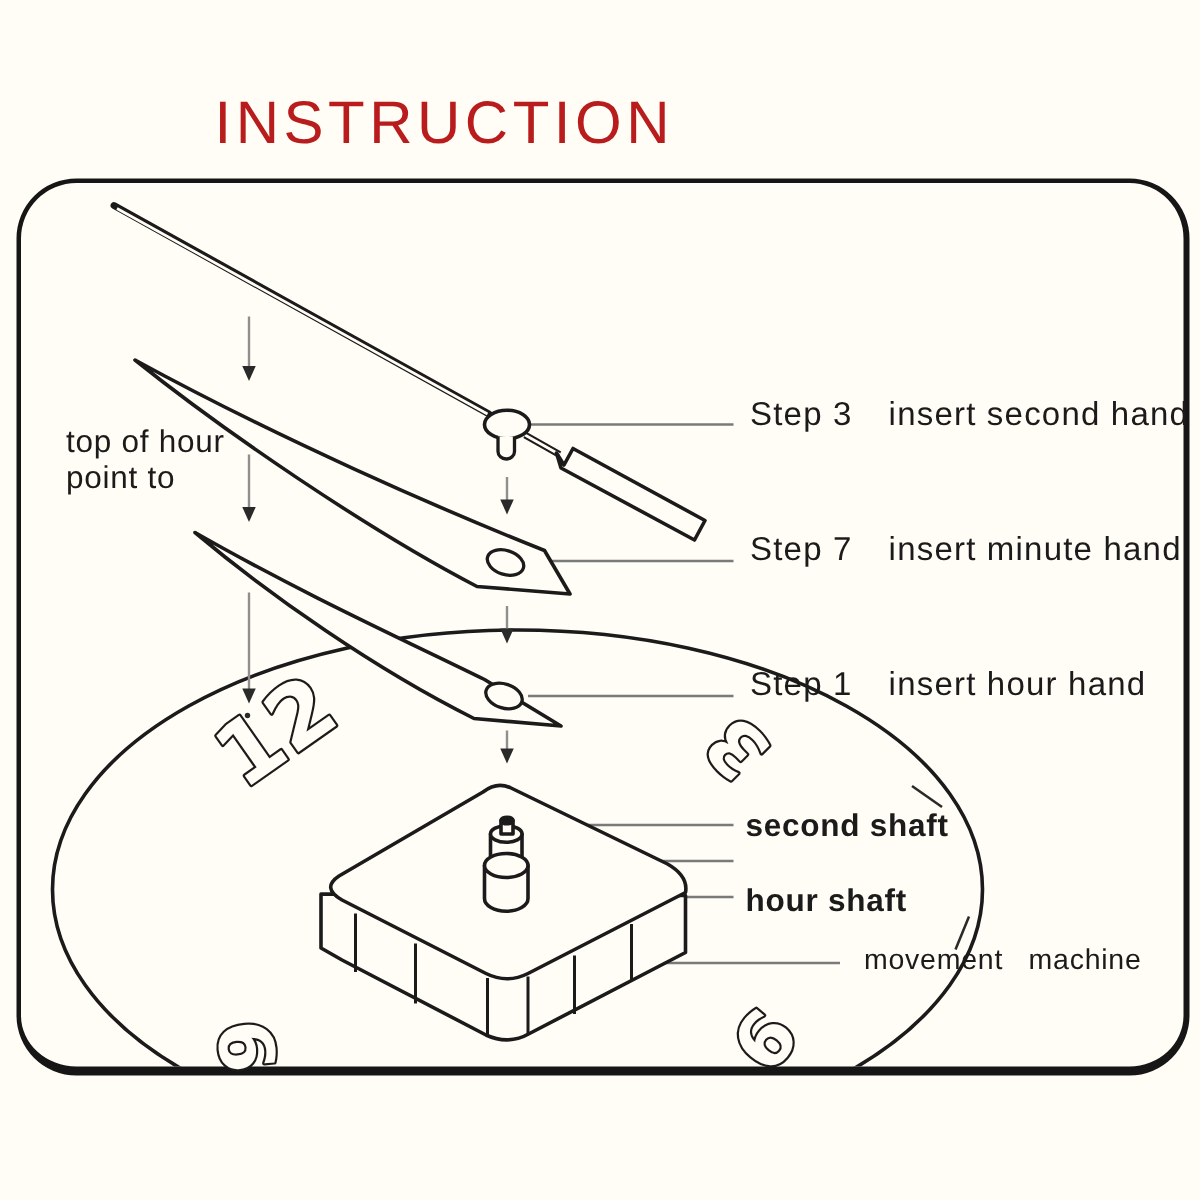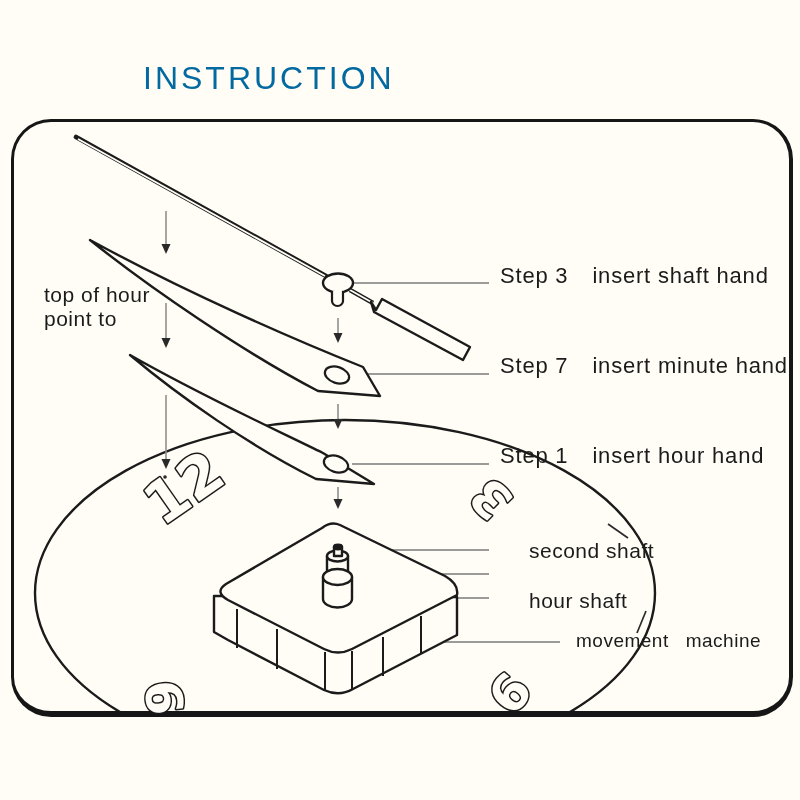--- a/index.html
+++ b/index.html
@@ -6,22 +6,22 @@
   .page{
     position:relative;
     width:800px;height:800px;
     background:#fffdf5;
     font-family:"Liberation Sans", sans-serif;
     color:#1b1b1b;
     overflow:hidden;
   }
   .title{
     position:absolute;left:143px;top:60px;
-    font-size:32px;letter-spacing:3px;font-weight:400;
-    color:#0369a1;
+    font-size:40px;letter-spacing:3px;font-weight:400;
+    color:#b91c1c;
   }
   .panel{
     position:absolute;left:11px;top:119px;
     width:782px;height:598px;
     box-sizing:border-box;
     border:solid #161616;
     border-width:3px 4px 6px 3px;
     border-radius:40px;
     background:transparent;
   }
@@ -35,23 +35,22 @@
     position:absolute;left:500px;
     display:flex;gap:24px;
     font-size:22px;letter-spacing:0.8px;font-weight:500;
     white-space:nowrap;
   }
   .step3{top:263px;}
   .step2{top:353px;}
   .step1{top:443px;}
   .shaft-label{
     position:absolute;left:497px;
-    font-size:21px;letter-spacing:0.5px;font-weight:400;
+    font-size:21px;letter-spacing:0.5px;font-weight:700;
     white-space:nowrap;
-    margin-left:32px;
   }
   .lab-second{top:539px;}
   .lab-minute{top:564px;}
   .lab-hour{top:589px;}
   .machine-label{
     position:absolute;left:576px;top:630px;
     display:flex;gap:17px;
     font-size:19px;letter-spacing:0.5px;font-weight:500;
     white-space:nowrap;
   }
@@ -161,21 +160,21 @@
     </g>
   </svg>
 
   <div class="note">
     <div>top of hour</div>
     <div>point to</div>
   </div>
 
   <div class="step-row step3">
     <span>Step 3</span>
-    <span>insert shaft hand</span>
+    <span>insert second hand</span>
   </div>
   <div class="step-row step2">
     <span>Step 7</span>
     <span>insert minute hand</span>
   </div>
   <div class="step-row step1">
     <span>Step 1</span>
     <span>insert hour hand</span>
   </div>
 

